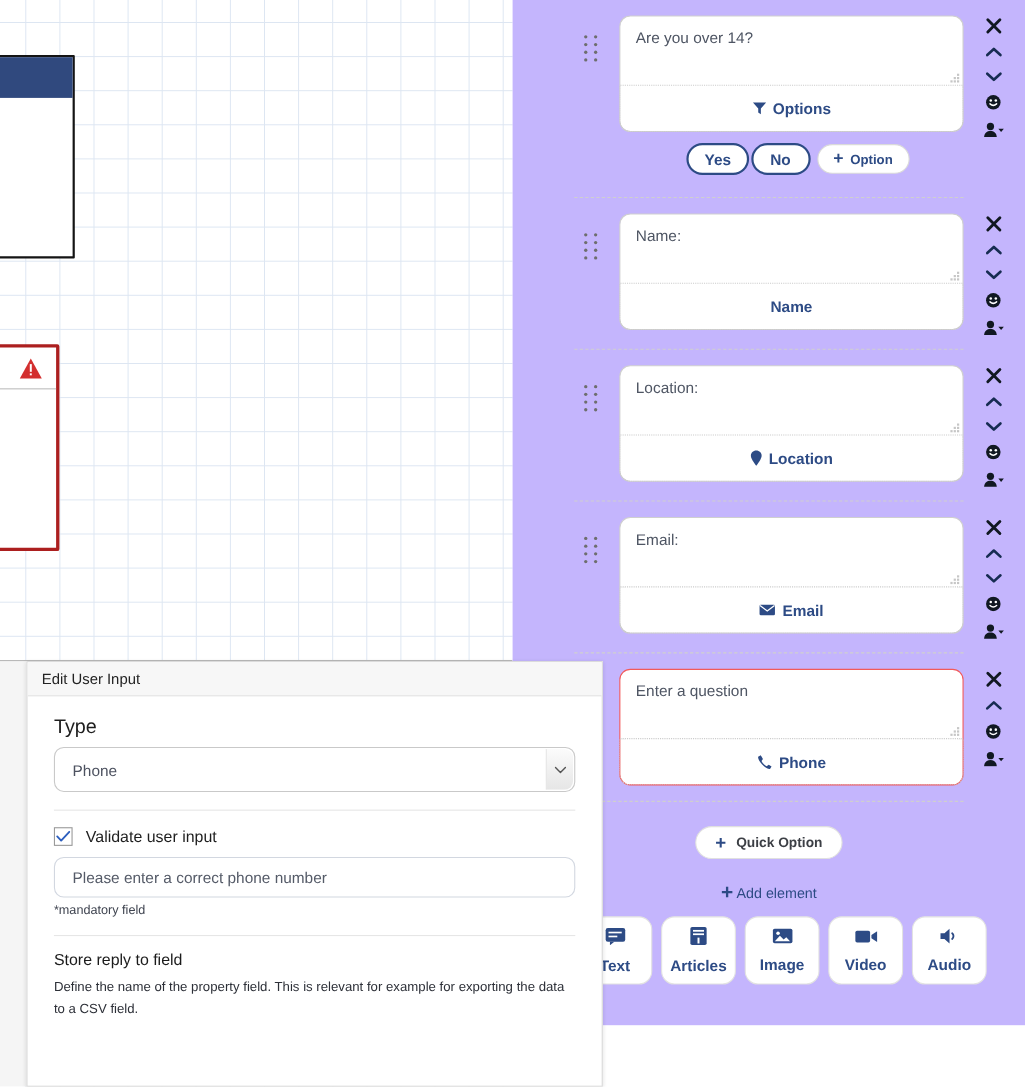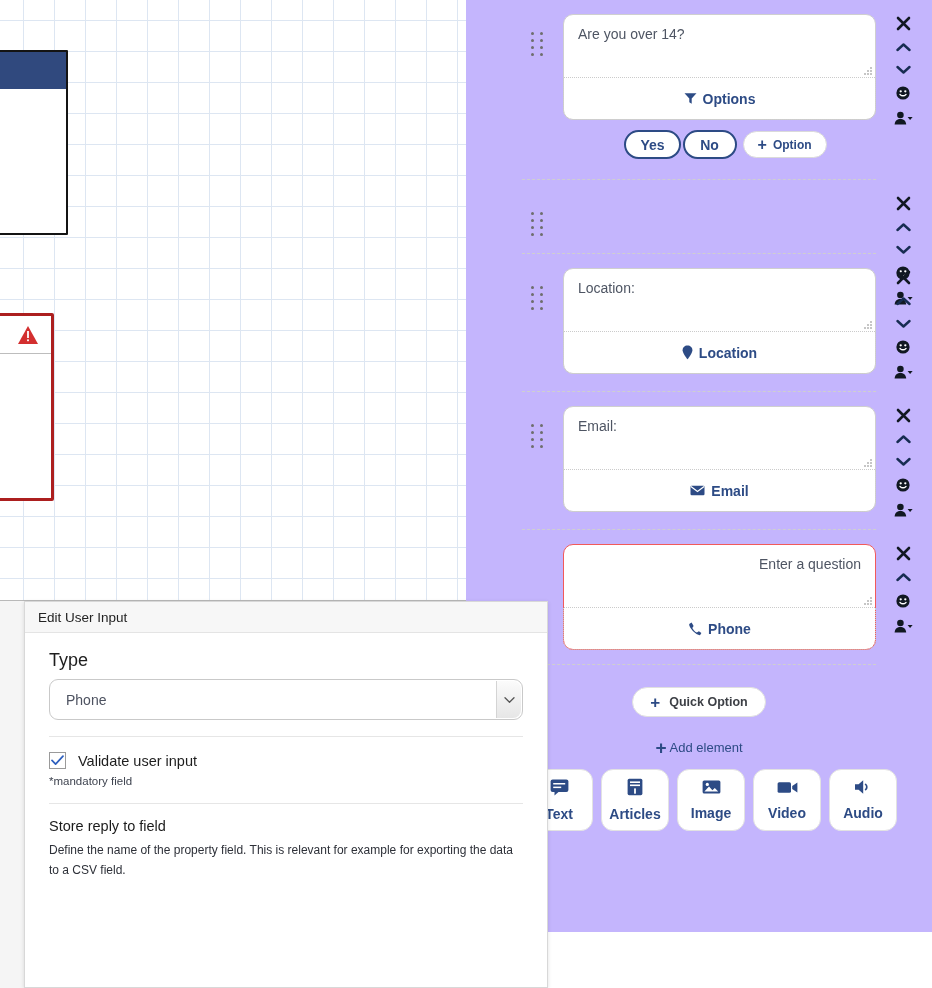--- a/index.html
+++ b/index.html
@@ -83,21 +83,21 @@
 
   .card {
     position: relative;
     flex: 0 0 auto;
     width: 313px;
     margin-left: 18px; margin-top: 14px;
     border: 1px solid #cfcfcf;
     border-radius: 10px;
     background: #ffffff;
   }
-  .card.err-card { border: 1px solid #f25a5a; text-align: right; }
+  .card.err-card { border: 1px solid #f25a5a; }
 
   .card-textarea {
     height: 63px;
     padding: 11px 14px 0 14px;
     font-size: 14px; color: #4e5563;
     position: relative;
     border-bottom: 1px dotted #cbcbcb;
   }
   .card-textarea .resize-grip {
     position: absolute; right: 3px; bottom: 2px;
@@ -356,20 +356,36 @@
       <div class="drag-handle">
         <i></i>
           <i></i>
           <i></i>
           <i></i>
           <i></i>
           <i></i>
           <i></i>
           <i></i>
       </div>
+      <div class="card">
+        <div class="card-textarea">
+          <span>Name:</span>
+          <span class="resize-grip">
+            <i style="right:0;bottom:0"></i>
+              <i style="right:3px;bottom:0"></i>
+              <i style="right:6px;bottom:0"></i>
+            <i style="right:0;bottom:3px"></i>
+              <i style="right:3px;bottom:3px"></i>
+            <i style="right:0;bottom:6px"></i>
+          </span>
+        </div>
+        <div class="card-footer">
+          <span>Name</span>
+        </div>
+      </div>
       <div class="icon-col" style="top:16px">
         <span>
           <svg width="15" height="15" viewBox="0 0 15 15">
               <path d="M2 2 L13 13 M13 2 L2 13" stroke="#111822" stroke-width="2.6" stroke-linecap="round"></path>
             </svg>
         </span>
         <span>
           <svg width="15" height="11" viewBox="0 0 15 11">
               <path d="M1.5 8 L7.5 2.5 L13.5 8" stroke="#172c52" stroke-width="2.4" fill="none" stroke-linecap="round" stroke-linejoin="round"></path>
             </svg>
@@ -686,20 +702,23 @@
 
       <div class="check-row">
         <span class="checkbox">
           <svg width="13" height="11" viewBox="0 0 13 11">
               <path d="M1 5.4 L4.6 9.2 L12 1.2" stroke="#2d5fbe" stroke-width="1.7" fill="none" stroke-linecap="round" stroke-linejoin="round"></path>
             </svg>
         </span>
         <span class="check-label">Validate user input</span>
       </div>
 
+      <div class="text-input">
+        <span>Please enter a correct phone number</span>
+      </div>
       <div class="mandatory">*mandatory field</div>
 
       <div class="hr"></div>
 
       <div class="section-title">Store reply to field</div>
       <div class="section-desc">Define the name of the property field. This is relevant for example for exporting the data to a CSV field.</div>
 
     </div>
   </div>
 

